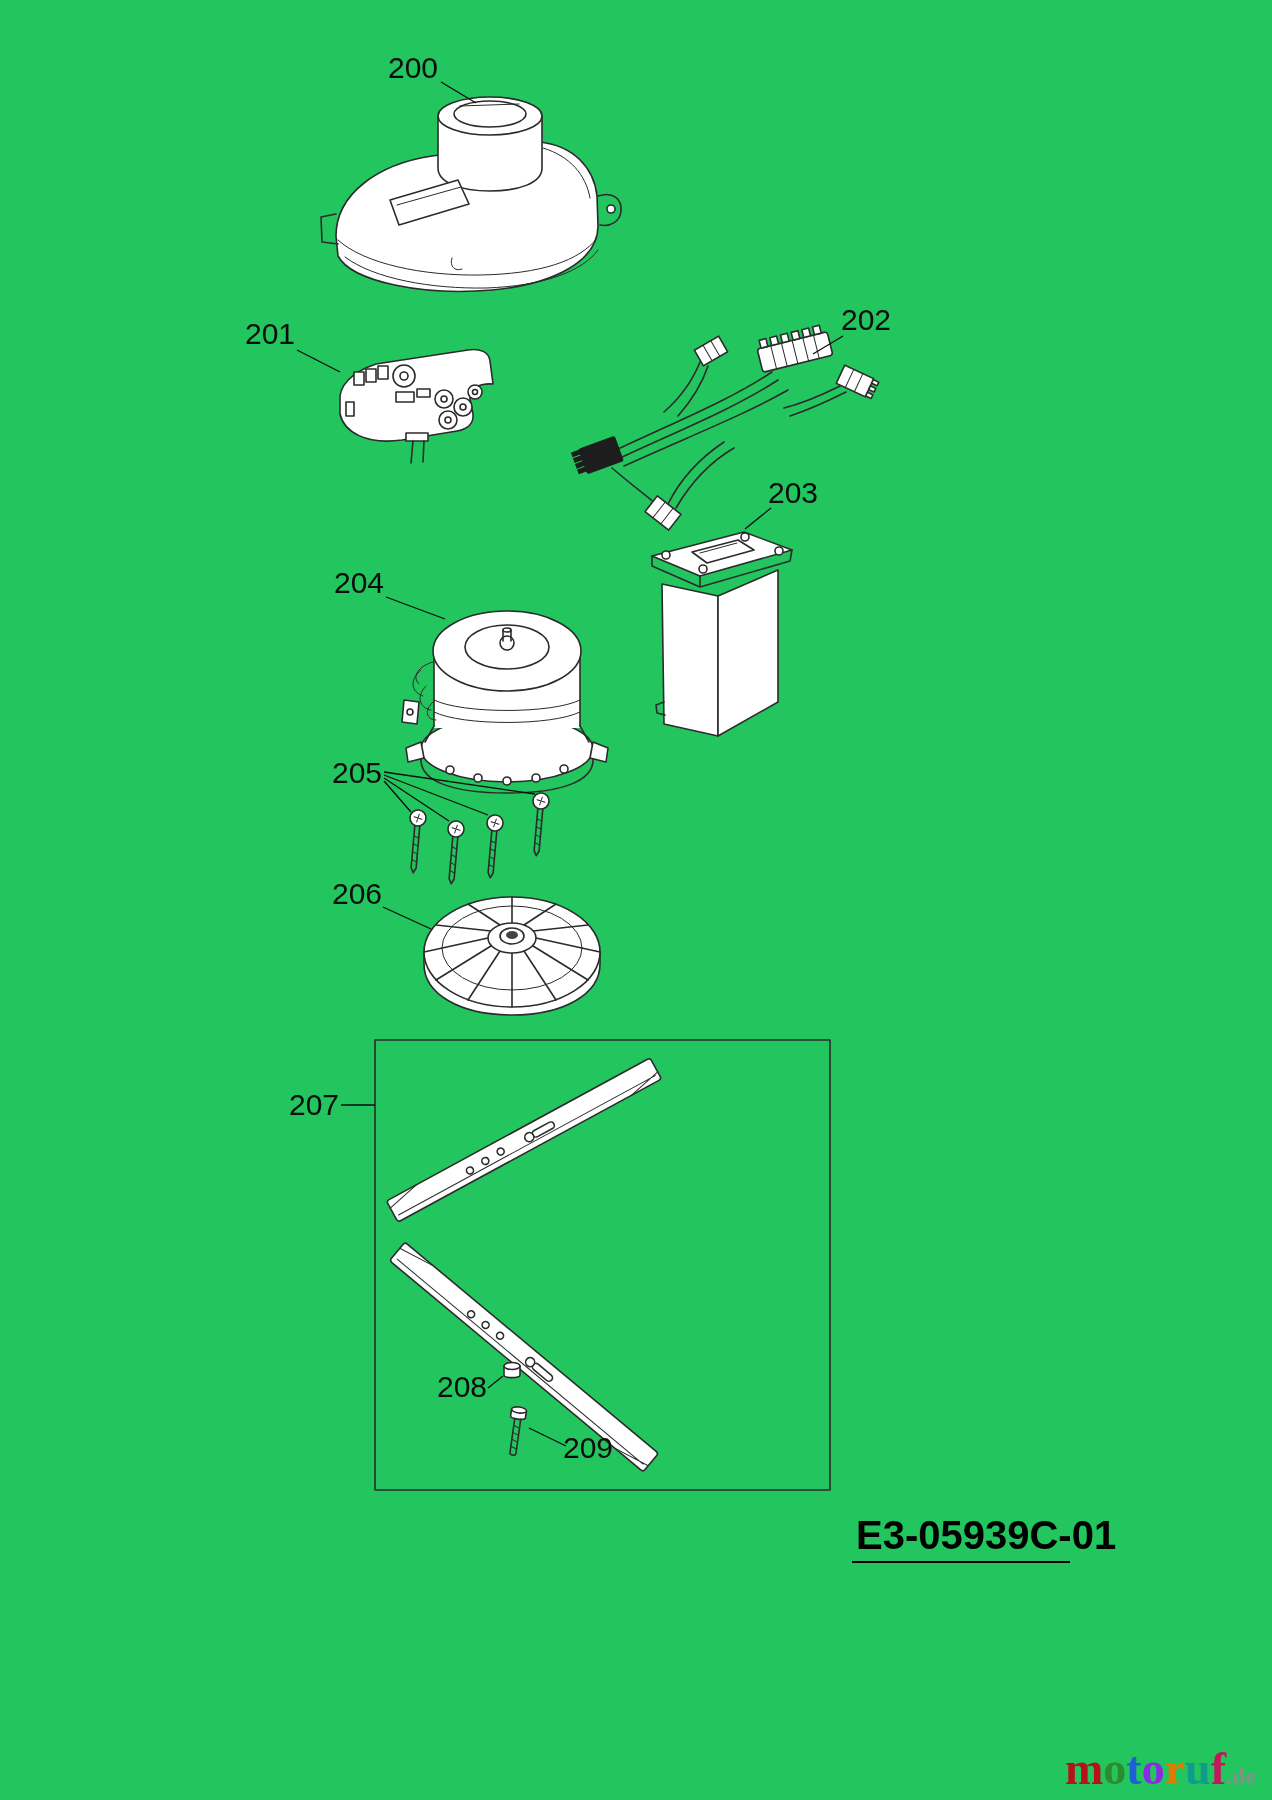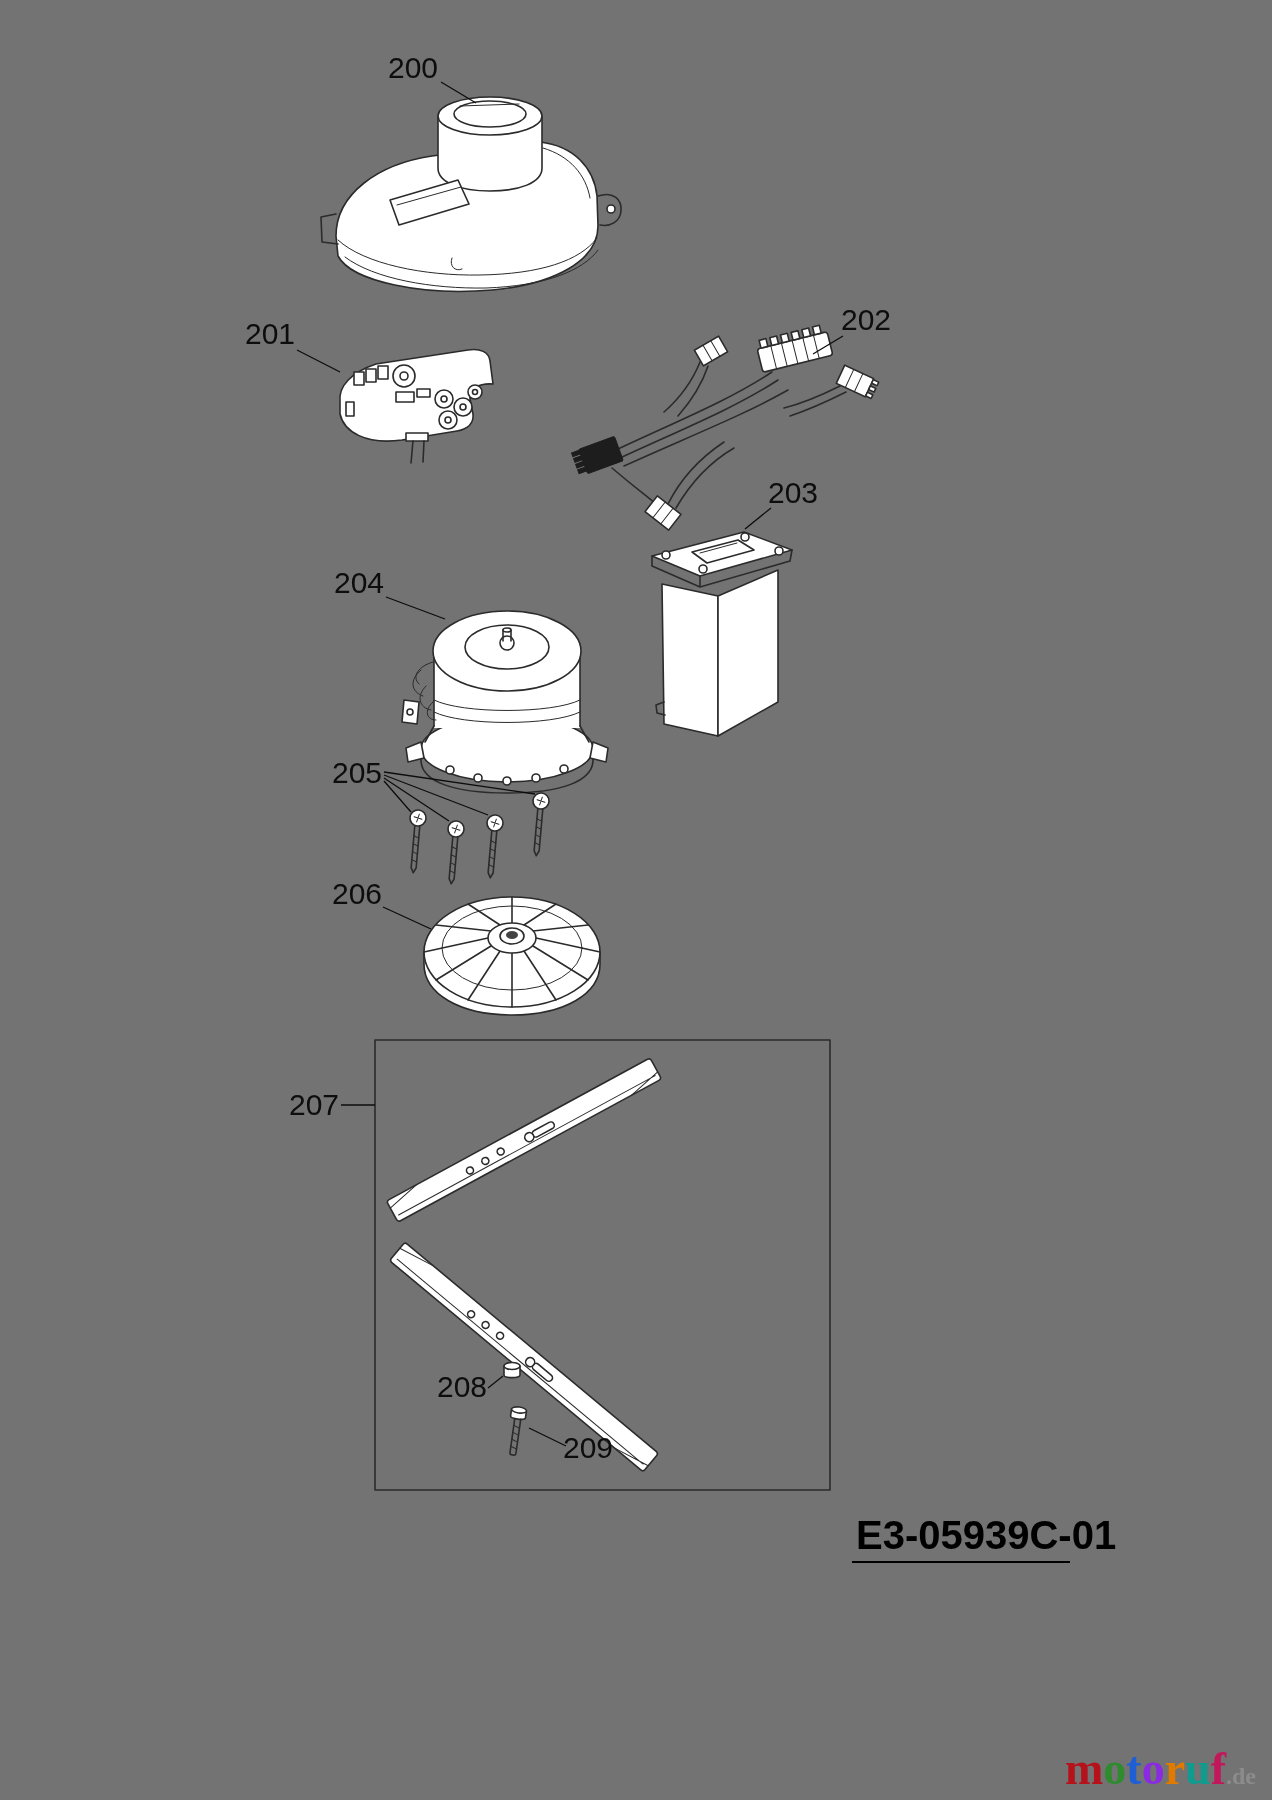--- a/index.html
+++ b/index.html
@@ -1,16 +1,16 @@
 <!DOCTYPE html>
 <html><head>
 <meta charset="utf-8">
 <style>
   html,body{margin:0;padding:0;background:#fff;}
-  .canvas{position:relative;width:1272px;height:1800px;background:#737373;overflow:hidden;}
+  .canvas{position:relative;width:1272px;height:1800px;background:#22c55e;overflow:hidden;}
   svg{display:block;}
   .fw{fill:#fff;stroke:#2b2b2b;stroke-width:1.6;stroke-linejoin:round;}
   .ln{fill:none;stroke:#2b2b2b;stroke-width:1.6;stroke-linecap:round;stroke-linejoin:round;}
   .thin{stroke-width:1;}
   .dark{fill:#1d1d1d;stroke:#1d1d1d;}
   .lbl{font:30px "Liberation Sans", sans-serif;fill:#0d0d0d;}
   .leader{stroke:#0d0d0d;stroke-width:1.3;fill:none;}
   .code{font:bold 40px "Liberation Sans", sans-serif;fill:#000;}
   .logo{font:bold 46px "Liberation Serif", serif;}
   .logo-tld{font:bold 24px "Liberation Serif", serif;}

